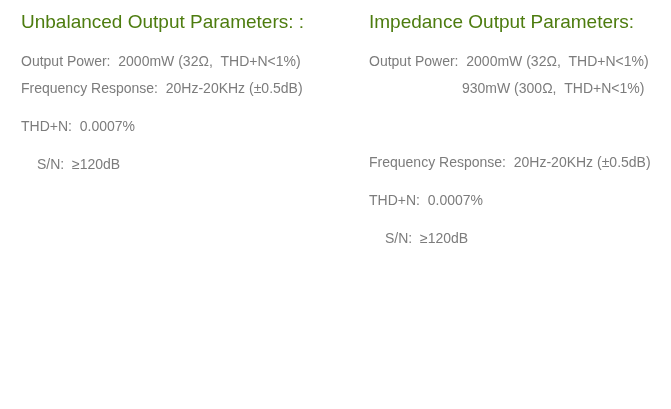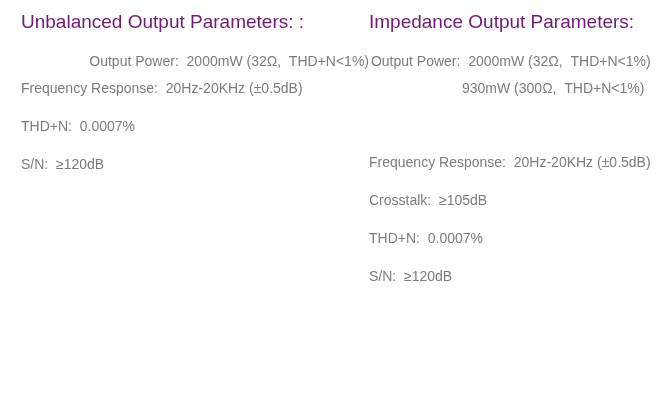--- a/index.html
+++ b/index.html
@@ -14,32 +14,32 @@
     display: flex;
     box-sizing: border-box;
     padding: 11px 0 0 21px;
   }
   .col { flex: 0 0 348px; width: 348px; }
   .col.right { flex: 0 0 auto; width: auto; }
   .col-title {
     font-size: 19px;
     line-height: 22px;
     font-weight: 400;
-    color: #701a75;
+    color: #4d7c0f;
     margin: 0 0 20px 0;
   }
   .row {
     font-size: 14px;
     line-height: 16px;
     color: #7c7c7c;
     margin: 0 0 22px 0;
   }
-  .row.op1 { margin-bottom: 11px; text-align: right; }
+  .row.op1 { margin-bottom: 11px; }
   .row.op2 { margin-bottom: 58px; padding-left: 93px; }
-  .row:last-child { margin-bottom: 0; }
+  .row:last-child { margin-bottom: 0; margin-left: 16px; }
   .t { white-space: pre; }
 </style>
 </head>
 <body>
 
 <div class="cols">
 
   <section class="col">
     <h2 class="col-title t">Unbalanced Output Parameters: :</h2>
 
@@ -63,23 +63,20 @@
     <div class="row op1">
       <span class="t">Output Power:  </span><span class="t">2000mW (32Ω,  THD+N&lt;1%)</span>
     </div>
     <div class="row op2">
       <span class="t">930mW (300Ω,  THD+N&lt;1%)</span>
     </div>
     <div class="row">
       <span class="t">Frequency Response:  </span><span class="t">20Hz-20KHz (±0.5dB)</span>
     </div>
     <div class="row">
-      <span class="t">Crosstalk:  </span><span class="t">≥105dB</span>
-    </div>
-    <div class="row">
       <span class="t">THD+N:  </span><span class="t">0.0007%</span>
     </div>
     <div class="row">
       <span class="t">S/N:  </span><span class="t">≥120dB</span>
     </div>
   </section>
 
 </div>
 
 </body></html>

